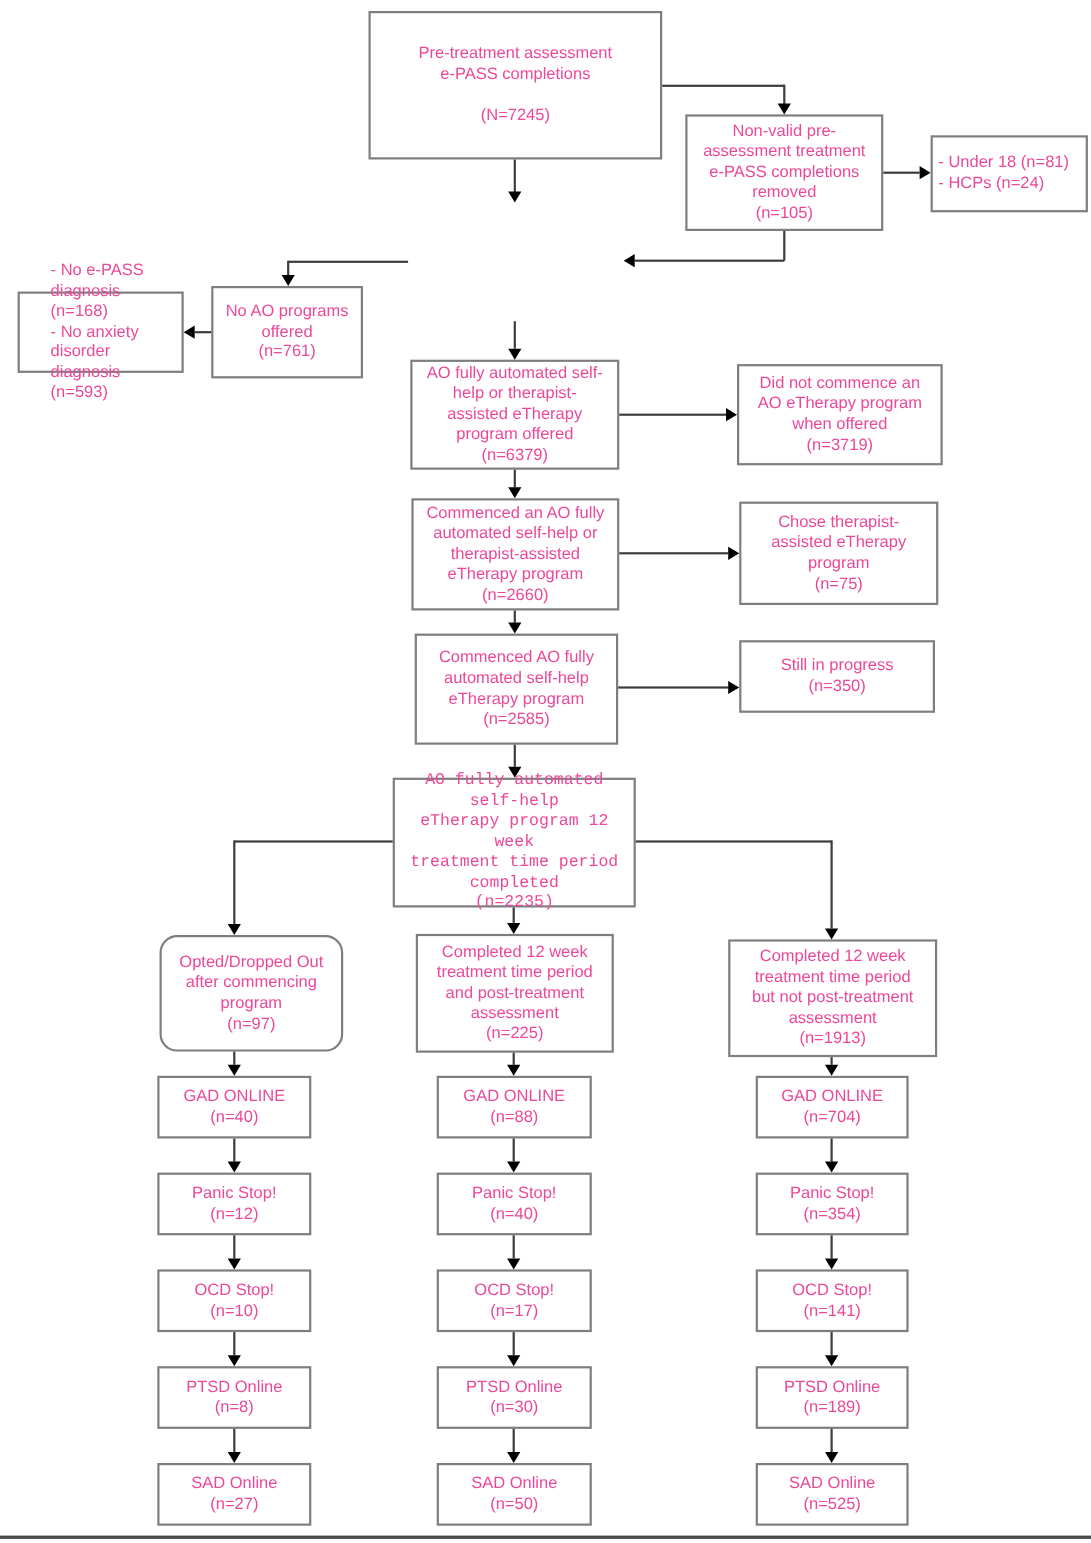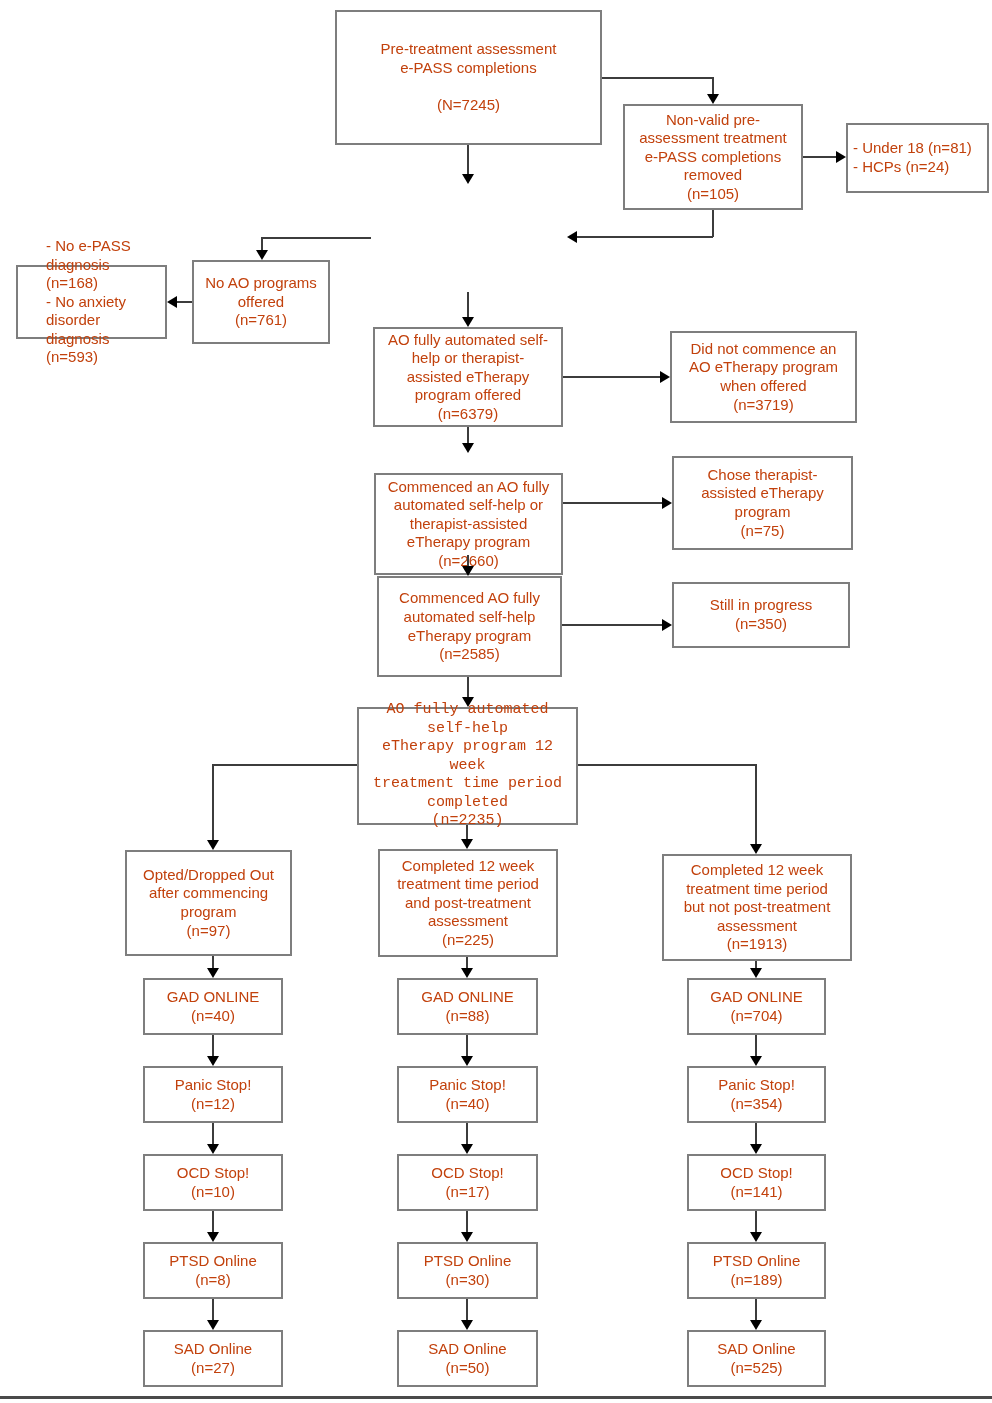--- a/index.html
+++ b/index.html
@@ -2,21 +2,21 @@
 <html><head>
 <meta charset="utf-8">
 <style>
   html,body{margin:0;padding:0;background:#ffffff;}
   .diagram{
     position:relative;
     width:992px;height:1403px;
     background:#ffffff;
     font-family:"Liberation Sans", sans-serif;
     font-size:15px;
-    color:#c2410c;
+    color:#ec4899;
     overflow:hidden;
   }
   .box{
     position:absolute;
     border:2px solid #7e7e7e;
     background:#ffffff;
     box-sizing:border-box;
     display:flex;
     align-items:center;
     justify-content:center;
@@ -67,42 +67,42 @@
 diagnosis (n=593)</div>
   <div class="box" style="left:373px;top:327px;width:190px;height:100px;">AO fully automated self-
 help or therapist-
 assisted eTherapy
 program offered
 (n=6379)</div>
   <div class="box" style="left:670px;top:331px;width:187px;height:92px;">Did not commence an
 AO eTherapy program
 when offered
 (n=3719)</div>
-  <div class="box" style="left:374px;top:453px;width:189px;height:102px;margin-top:20px;">Commenced an AO fully
+  <div class="box" style="left:374px;top:453px;width:189px;height:102px;">Commenced an AO fully
 automated self-help or
 therapist-assisted
 eTherapy program
 (n=2660)</div>
   <div class="box" style="left:672px;top:456px;width:181px;height:94px;">Chose therapist-
 assisted eTherapy
 program
 (n=75)</div>
   <div class="box" style="left:377px;top:576px;width:185px;height:101px;">Commenced AO fully
 automated self-help
 eTherapy program
 (n=2585)</div>
   <div class="box" style="left:672px;top:582px;width:178px;height:66px;">Still in progress
 (n=350)</div>
   <div class="box" style="left:357px;top:707px;width:221px;height:118px;font-family:Liberation Mono, monospace;">AO fully automated self-help
 eTherapy program 12 week
 treatment time period
 completed
 (n=2235)</div>
 
-  <div class="box" style="left:125px;top:850px;width:167px;height:106px;">Opted/Dropped Out
+  <div class="box" style="left:145px;top:850px;width:167px;height:106px;border-radius:16px;">Opted/Dropped Out
 after commencing
 program
 (n=97)</div>
   <div class="box" style="left:378px;top:849px;width:180px;height:108px;">Completed 12 week
 treatment time period
 and post-treatment
 assessment
 (n=225)</div>
   <div class="box" style="left:662px;top:854px;width:190px;height:107px;">Completed 12 week
 treatment time period

